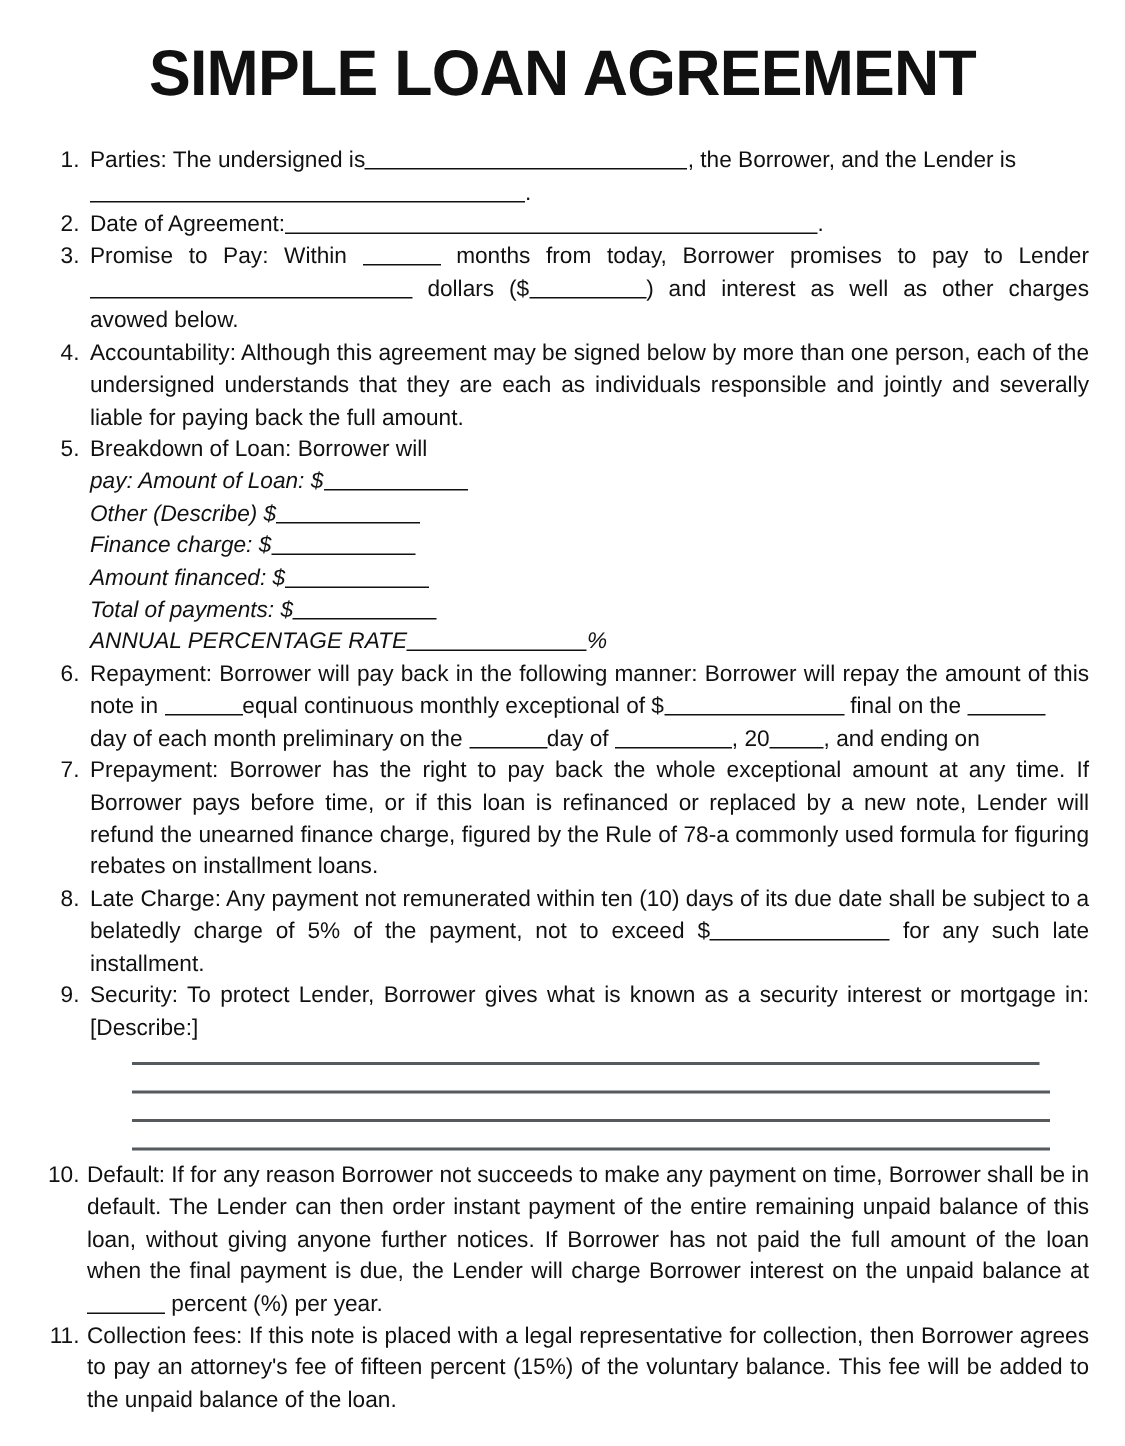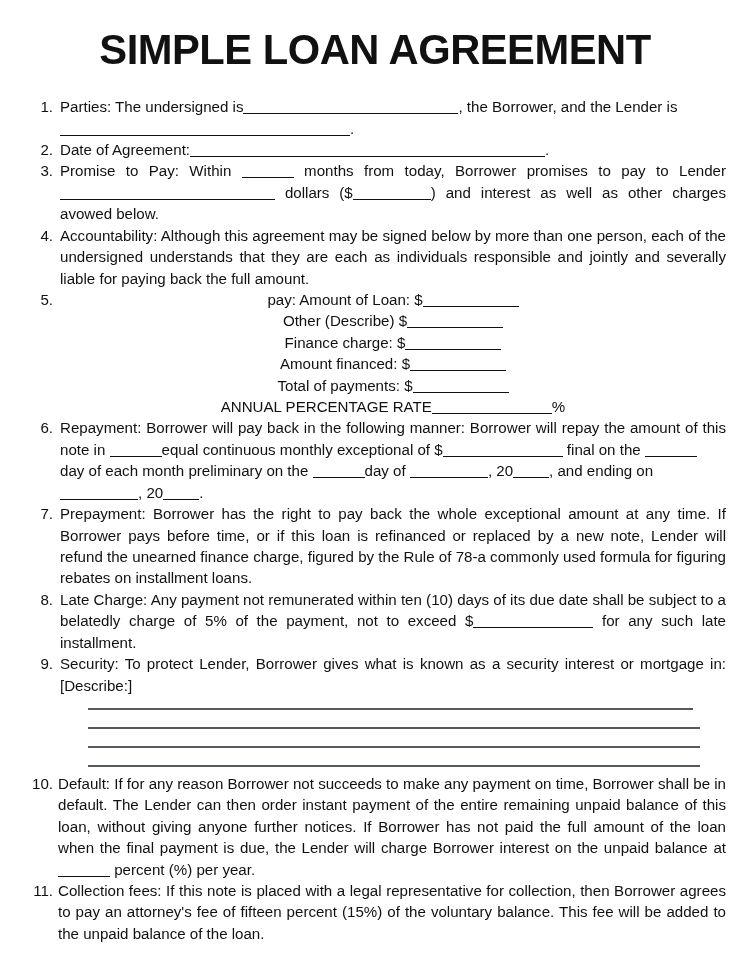--- a/index.html
+++ b/index.html
@@ -78,22 +78,23 @@
   .clause p {
     margin: 0;
   }
   .clause p.last-line,
   .clause p.nojust {
     text-align: left;
   }
 
   
   .subline {
-    text-align: center;
-    margin: 0;
+    text-align: left;
+    margin: 0;
+    font-style: italic;
   }
 
   
   .blank {
     display: inline-block;
     border-bottom: 1.4px solid #111111;
     vertical-align: -2px;
     height: 0.92em;
   }
   .b-xs  { width: 36px; }
@@ -144,33 +145,33 @@
       <p><span>Promise to Pay: Within</span> <span class="blank b-sm"></span> <span>months from today, Borrower promises to pay to Lender</span><span class="blank b-3xl"></span> <span>dollars ($</span><span class="blank b-md"></span><span>) and interest as well as other charges avowed below.</span></p>
     </div>
 
     <div class="clause">
       <span class="num">4.</span>
       <p>Accountability: Although this agreement may be signed below by more than one person, each of the undersigned understands that they are each as individuals responsible and jointly and severally liable for paying back the full amount.</p>
     </div>
 
     <div class="clause">
       <span class="num">5.</span>
+      <p class="nojust">Breakdown of Loan: Borrower will</p>
       <p class="subline"><span>pay: Amount of Loan: $</span><span class="blank b-lg"></span></p>
       <p class="subline"><span>Other (Describe) $</span><span class="blank b-lg"></span></p>
       <p class="subline"><span>Finance charge: $</span><span class="blank b-lg"></span></p>
       <p class="subline"><span>Amount financed: $</span><span class="blank b-lg"></span></p>
       <p class="subline"><span>Total of payments: $</span><span class="blank b-lg"></span></p>
       <p class="subline"><span>ANNUAL PERCENTAGE RATE</span><span class="blank b-xl"></span><span>%</span></p>
     </div>
 
     <div class="clause">
       <span class="num">6.</span>
       <p><span>Repayment: Borrower will pay back in the following manner: Borrower will repay the amount of this note in</span> <span class="blank b-sm"></span><span>equal continuous monthly exceptional of $</span><span class="blank b-xl"></span> <span>final on the</span> <span class="blank b-sm"></span></p>
       <p><span>day of each month preliminary on the</span> <span class="blank b-sm"></span><span>day of</span> <span class="blank b-md"></span><span>, 20</span><span class="blank b-xs"></span><span>, and ending on</span></p>
-      <p class="nojust"><span class="blank b-md"></span><span>, 20</span><span class="blank b-xs"></span><span>.</span></p>
     </div>
 
     <div class="clause">
       <span class="num">7.</span>
       <p>Prepayment: Borrower has the right to pay back the whole exceptional amount at any time. If Borrower pays before time, or if this loan is refinanced or replaced by a new note, Lender will refund the unearned finance charge, figured by the Rule of 78-a commonly used formula for figuring rebates on installment loans.</p>
     </div>
 
     <div class="clause">
       <span class="num">8.</span>
       <p><span>Late Charge: Any payment not remunerated within ten (10) days of its due date shall be subject to a belatedly charge of 5% of the payment, not to exceed $</span><span class="blank b-xl"></span> <span>for any such late installment.</span></p>

